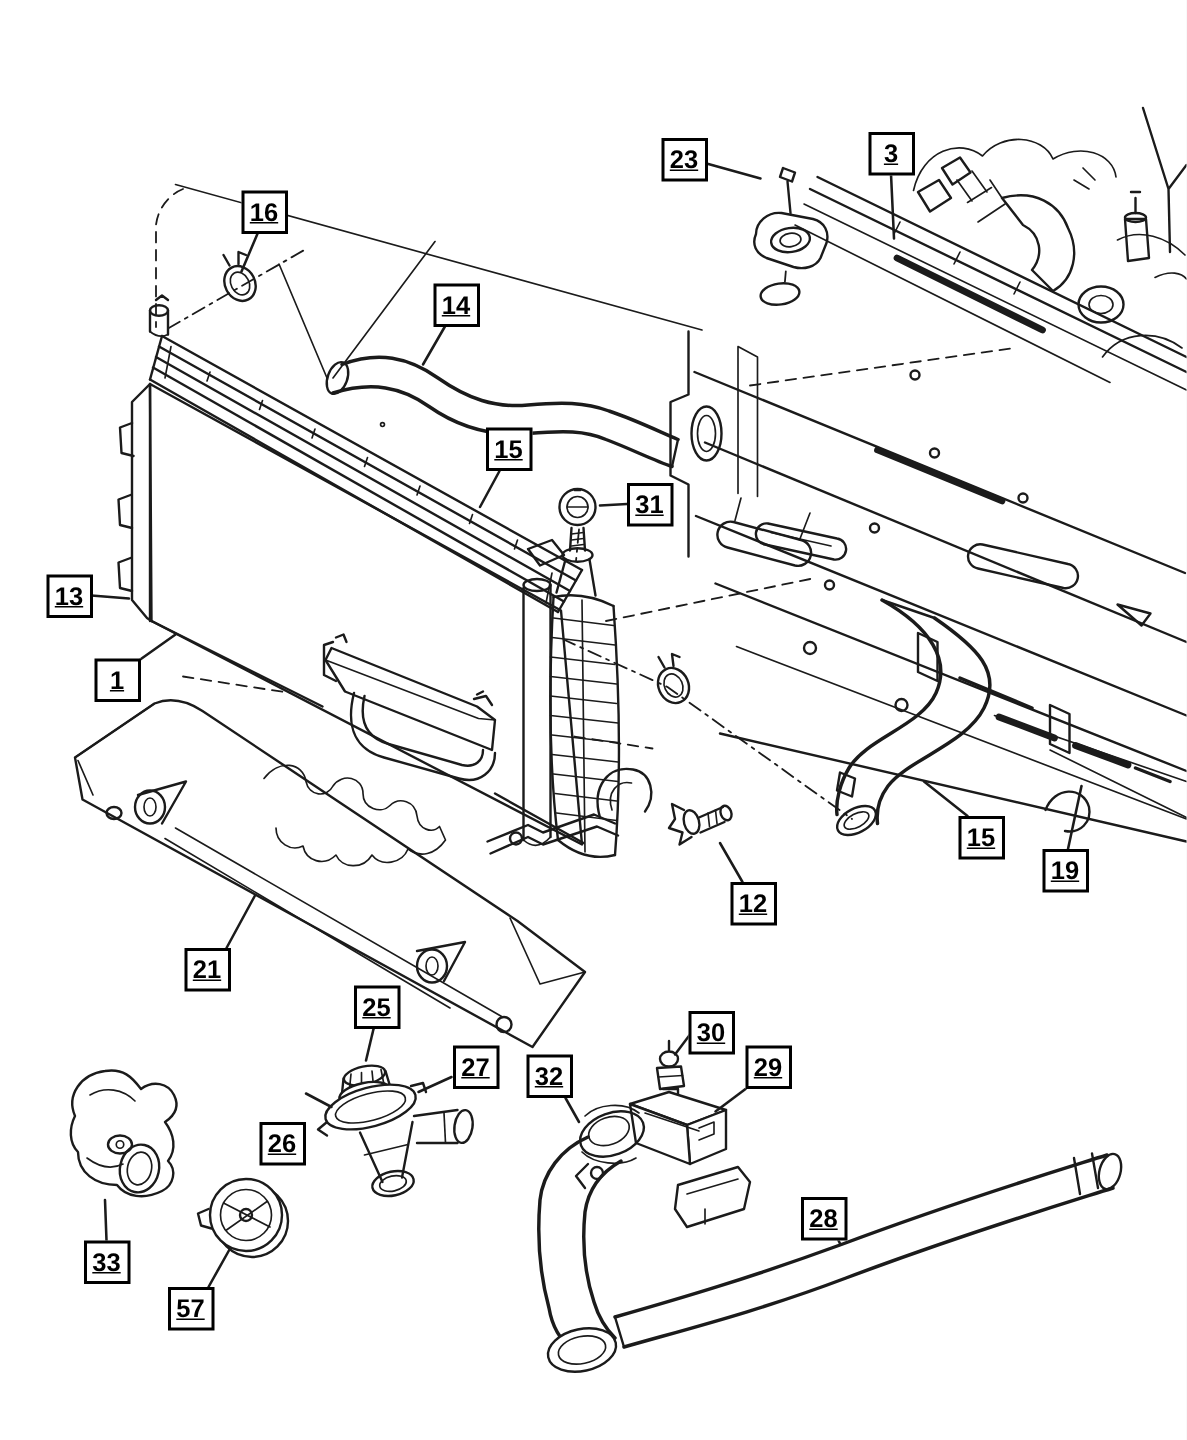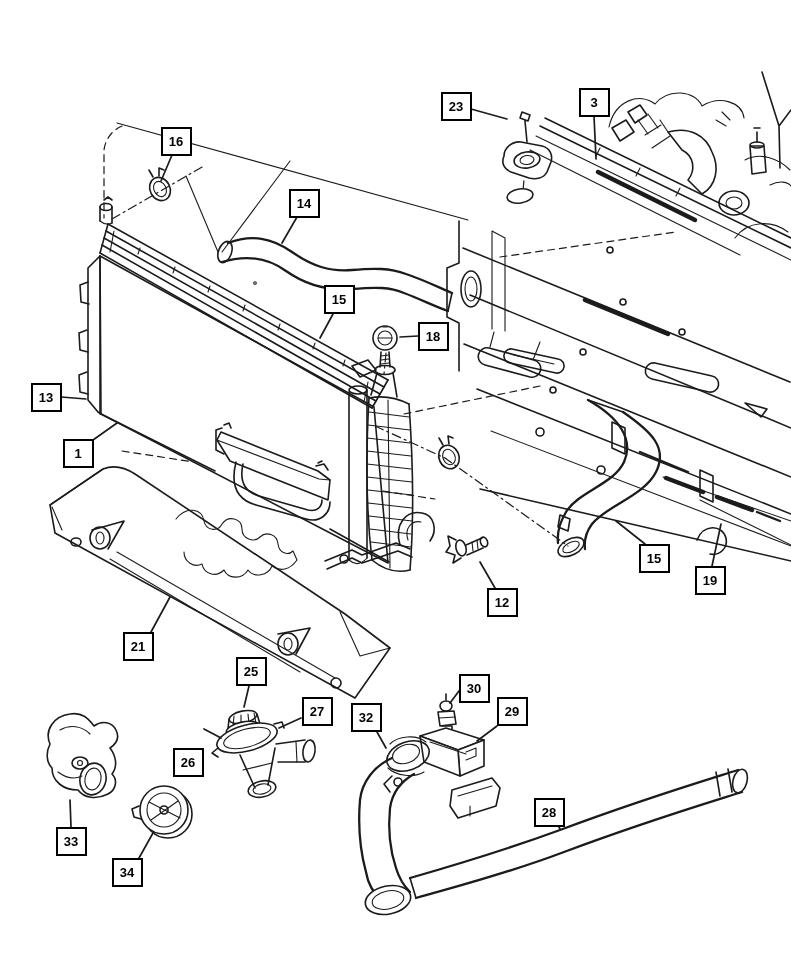--- a/index.html
+++ b/index.html
@@ -17,24 +17,24 @@
   #artwork .fillw{fill:#ffffff;}
   #artwork .thin{stroke-width:1.1;}
   #artwork .thick{stroke-width:2.3;}
   #artwork .stripe{stroke-width:4.5;}
   #artwork .dash{stroke-dasharray:7 5;stroke-width:1.2;}
   #artwork .dashdot{stroke-dasharray:9 4 2 4;stroke-width:1.2;}
   #leader-layer line{stroke:var(--line,#1b1b1b);stroke-width:1.7;}
   .callout{
     position:absolute;width:31px;height:29px;box-sizing:border-box;
     background:var(--box-fill,#fff);border:2.5px solid var(--box-border,#000);
-    color:var(--box-num,#000);font-weight:bold;font-size:13px;
+    color:var(--box-num,#000);font-weight:bold;font-size:17px;
     display:flex;align-items:center;justify-content:center;
     font-family:"Liberation Sans",sans-serif;cursor:pointer;user-select:none;
-    z-index:5;line-height:1;
+    z-index:5;line-height:1;text-decoration:underline;
   }
 </style>
 </head>
 <body>
 
 <div id="stage">
 <svg id="artwork" viewBox="0 0 791 960">
 
   <g>
     <path class="dash" d="M122,126 C112,130 105,140 104,150 L104,218"></path>
@@ -322,23 +322,23 @@
     <div class="callout" style="left: 323.5px; top: 284.5px;">15</div>
     <div class="callout" style="left: 486.5px; top: 587.5px;">12</div>
     <div class="callout" style="left: 30.5px; top: 382.5px;">13</div>
     <div class="callout" style="left: 288.5px; top: 188.5px;">14</div>
     <div class="callout" style="left: 638.5px; top: 543.5px;">15</div>
     <div class="callout" style="left: 160.5px; top: 126.5px;">16</div>
     <div class="callout" style="left: 578.5px; top: 87.5px;">3</div>
     <div class="callout" style="left: 694.5px; top: 565.5px;">19</div>
     <div class="callout" style="left: 122.5px; top: 631.5px;">21</div>
     <div class="callout" style="left: 440.5px; top: 91.5px;">23</div>
-    <div class="callout" style="left: 417.5px; top: 321.5px;">18</div>
+    <div class="callout" style="left: 417.5px; top: 321.5px;">31</div>
     <div class="callout" style="left: 235.5px; top: 656.5px;">25</div>
     <div class="callout" style="left: 172.5px; top: 705.5px; margin-top: 42px;">26</div>
     <div class="callout" style="left: 301.5px; top: 696.5px;">27</div>
     <div class="callout" style="left: 533.5px; top: 798px; text-align: right;">28</div>
     <div class="callout" style="left: 496.5px; top: 696.5px;">29</div>
     <div class="callout" style="left: 458.5px; top: 674px;">30</div>
     <div class="callout" style="left: 350.5px; top: 702.5px;">32</div>
     <div class="callout" style="left: 55.5px; top: 826.5px;">33</div>
-    <div class="callout" style="left: 111.5px; top: 857.5px;">34</div>
+    <div class="callout" style="left: 111.5px; top: 857.5px;">57</div>
   </div>
 
 </body></html>

